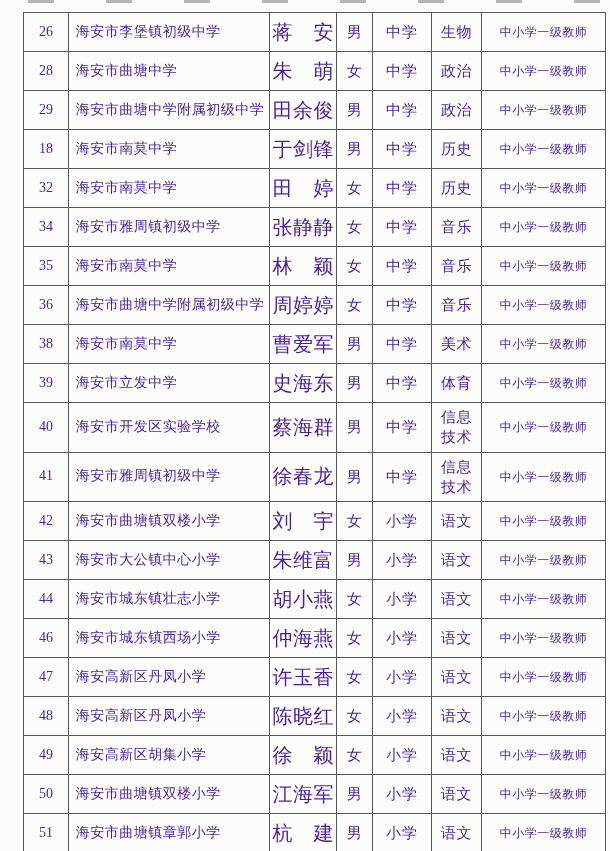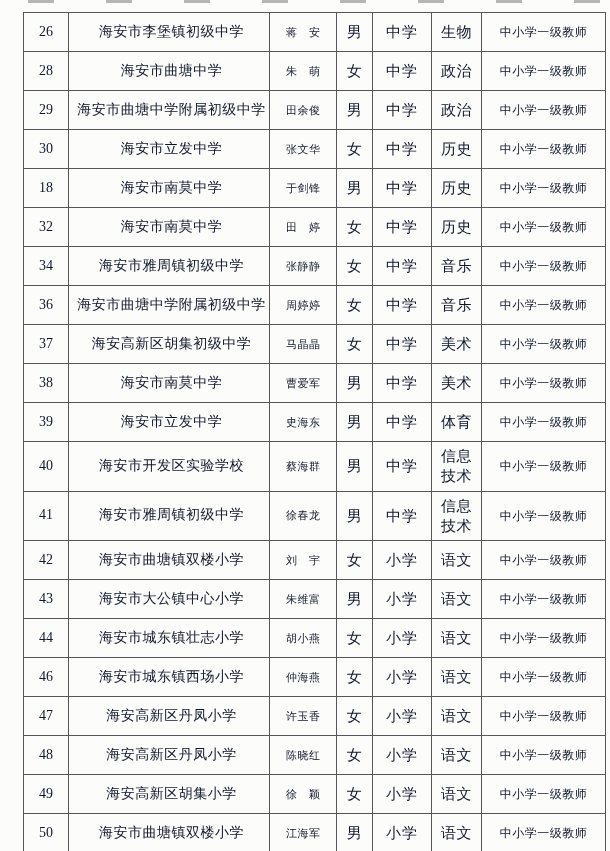--- a/index.html
+++ b/index.html
@@ -7,21 +7,21 @@
     padding: 0;
     background: #e8e8e8;
   }
   .page {
     position: relative;
     width: 610px;
     height: 851px;
     background: #fcfcfb;
     overflow: hidden;
     font-family: "Liberation Serif", "DejaVu Serif", serif;
-    color: #0f172a;
+    color: #4c1d95;
   }
   
   .scan-artifact-top {
     position: absolute;
     top: 0;
     left: 28px;
     width: 578px;
     height: 3px;
     background: repeating-linear-gradient(90deg,
       #707074 0px, #707074 26px,
@@ -45,28 +45,28 @@
     height: 30px;
     padding: 0 2px;
     letter-spacing: 1px;
     overflow: hidden;
   }
   .roster td.c-no {
     font-size: 14px;
     letter-spacing: 0;
   }
   .roster td.c-school {
-    text-align: center;
+    text-align: left;
     padding-left: 7px;
     font-size: 14px;
     letter-spacing: 0.5px;
     white-space: nowrap;
   }
   .roster td.c-name {
-    font-size: 11px;
+    font-size: 20px;
     letter-spacing: 0.5px;
     white-space: nowrap;
   }
   .roster td.c-gender,
   .roster td.c-level {
     letter-spacing: 1px;
   }
   .roster td.c-subject {
     font-size: 15px;
     letter-spacing: 0.5px;
@@ -128,29 +128,20 @@
         <tr>
           <td class="c-no">29</td>
           <td class="c-school">海安市曲塘中学附属初级中学</td>
           <td class="c-name">田余俊</td>
           <td class="c-gender">男</td>
           <td class="c-level">中学</td>
           <td class="c-subject">政治</td>
           <td class="c-title">中小学一级教师</td>
         </tr>
 
-        <tr>
-          <td class="c-no">30</td>
-          <td class="c-school">海安市立发中学</td>
-          <td class="c-name">张文华</td>
-          <td class="c-gender">女</td>
-          <td class="c-level">中学</td>
-          <td class="c-subject">历史</td>
-          <td class="c-title">中小学一级教师</td>
-        </tr>
 
         <tr>
           <td class="c-no">18</td>
           <td class="c-school">海安市南莫中学</td>
           <td class="c-name">于剑锋</td>
           <td class="c-gender">男</td>
           <td class="c-level">中学</td>
           <td class="c-subject">历史</td>
           <td class="c-title">中小学一级教师</td>
         </tr>
@@ -169,40 +160,40 @@
         <tr>
           <td class="c-no">34</td>
           <td class="c-school">海安市雅周镇初级中学</td>
           <td class="c-name">张静静</td>
           <td class="c-gender">女</td>
           <td class="c-level">中学</td>
           <td class="c-subject">音乐</td>
           <td class="c-title">中小学一级教师</td>
         </tr>
 
+        <tr>
+          <td class="c-no">35</td>
+          <td class="c-school">海安市南莫中学</td>
+          <td class="c-name">林　颖</td>
+          <td class="c-gender">女</td>
+          <td class="c-level">中学</td>
+          <td class="c-subject">音乐</td>
+          <td class="c-title">中小学一级教师</td>
+        </tr>
 
         <tr>
           <td class="c-no">36</td>
           <td class="c-school">海安市曲塘中学附属初级中学</td>
           <td class="c-name">周婷婷</td>
           <td class="c-gender">女</td>
           <td class="c-level">中学</td>
           <td class="c-subject">音乐</td>
           <td class="c-title">中小学一级教师</td>
         </tr>
 
-        <tr>
-          <td class="c-no">37</td>
-          <td class="c-school">海安高新区胡集初级中学</td>
-          <td class="c-name">马晶晶</td>
-          <td class="c-gender">女</td>
-          <td class="c-level">中学</td>
-          <td class="c-subject">美术</td>
-          <td class="c-title">中小学一级教师</td>
-        </tr>
 
         <tr>
           <td class="c-no">38</td>
           <td class="c-school">海安市南莫中学</td>
           <td class="c-name">曹爱军</td>
           <td class="c-gender">男</td>
           <td class="c-level">中学</td>
           <td class="c-subject">美术</td>
           <td class="c-title">中小学一级教师</td>
         </tr>
@@ -311,15 +302,24 @@
         <tr>
           <td class="c-no">50</td>
           <td class="c-school">海安市曲塘镇双楼小学</td>
           <td class="c-name">江海军</td>
           <td class="c-gender">男</td>
           <td class="c-level">小学</td>
           <td class="c-subject">语文</td>
           <td class="c-title">中小学一级教师</td>
         </tr>
 
+        <tr>
+          <td class="c-no">51</td>
+          <td class="c-school">海安市曲塘镇章郭小学</td>
+          <td class="c-name">杭　建</td>
+          <td class="c-gender">男</td>
+          <td class="c-level">小学</td>
+          <td class="c-subject">语文</td>
+          <td class="c-title">中小学一级教师</td>
+        </tr>
       </tbody>
   </table>
 </div>
 
 </body></html>

